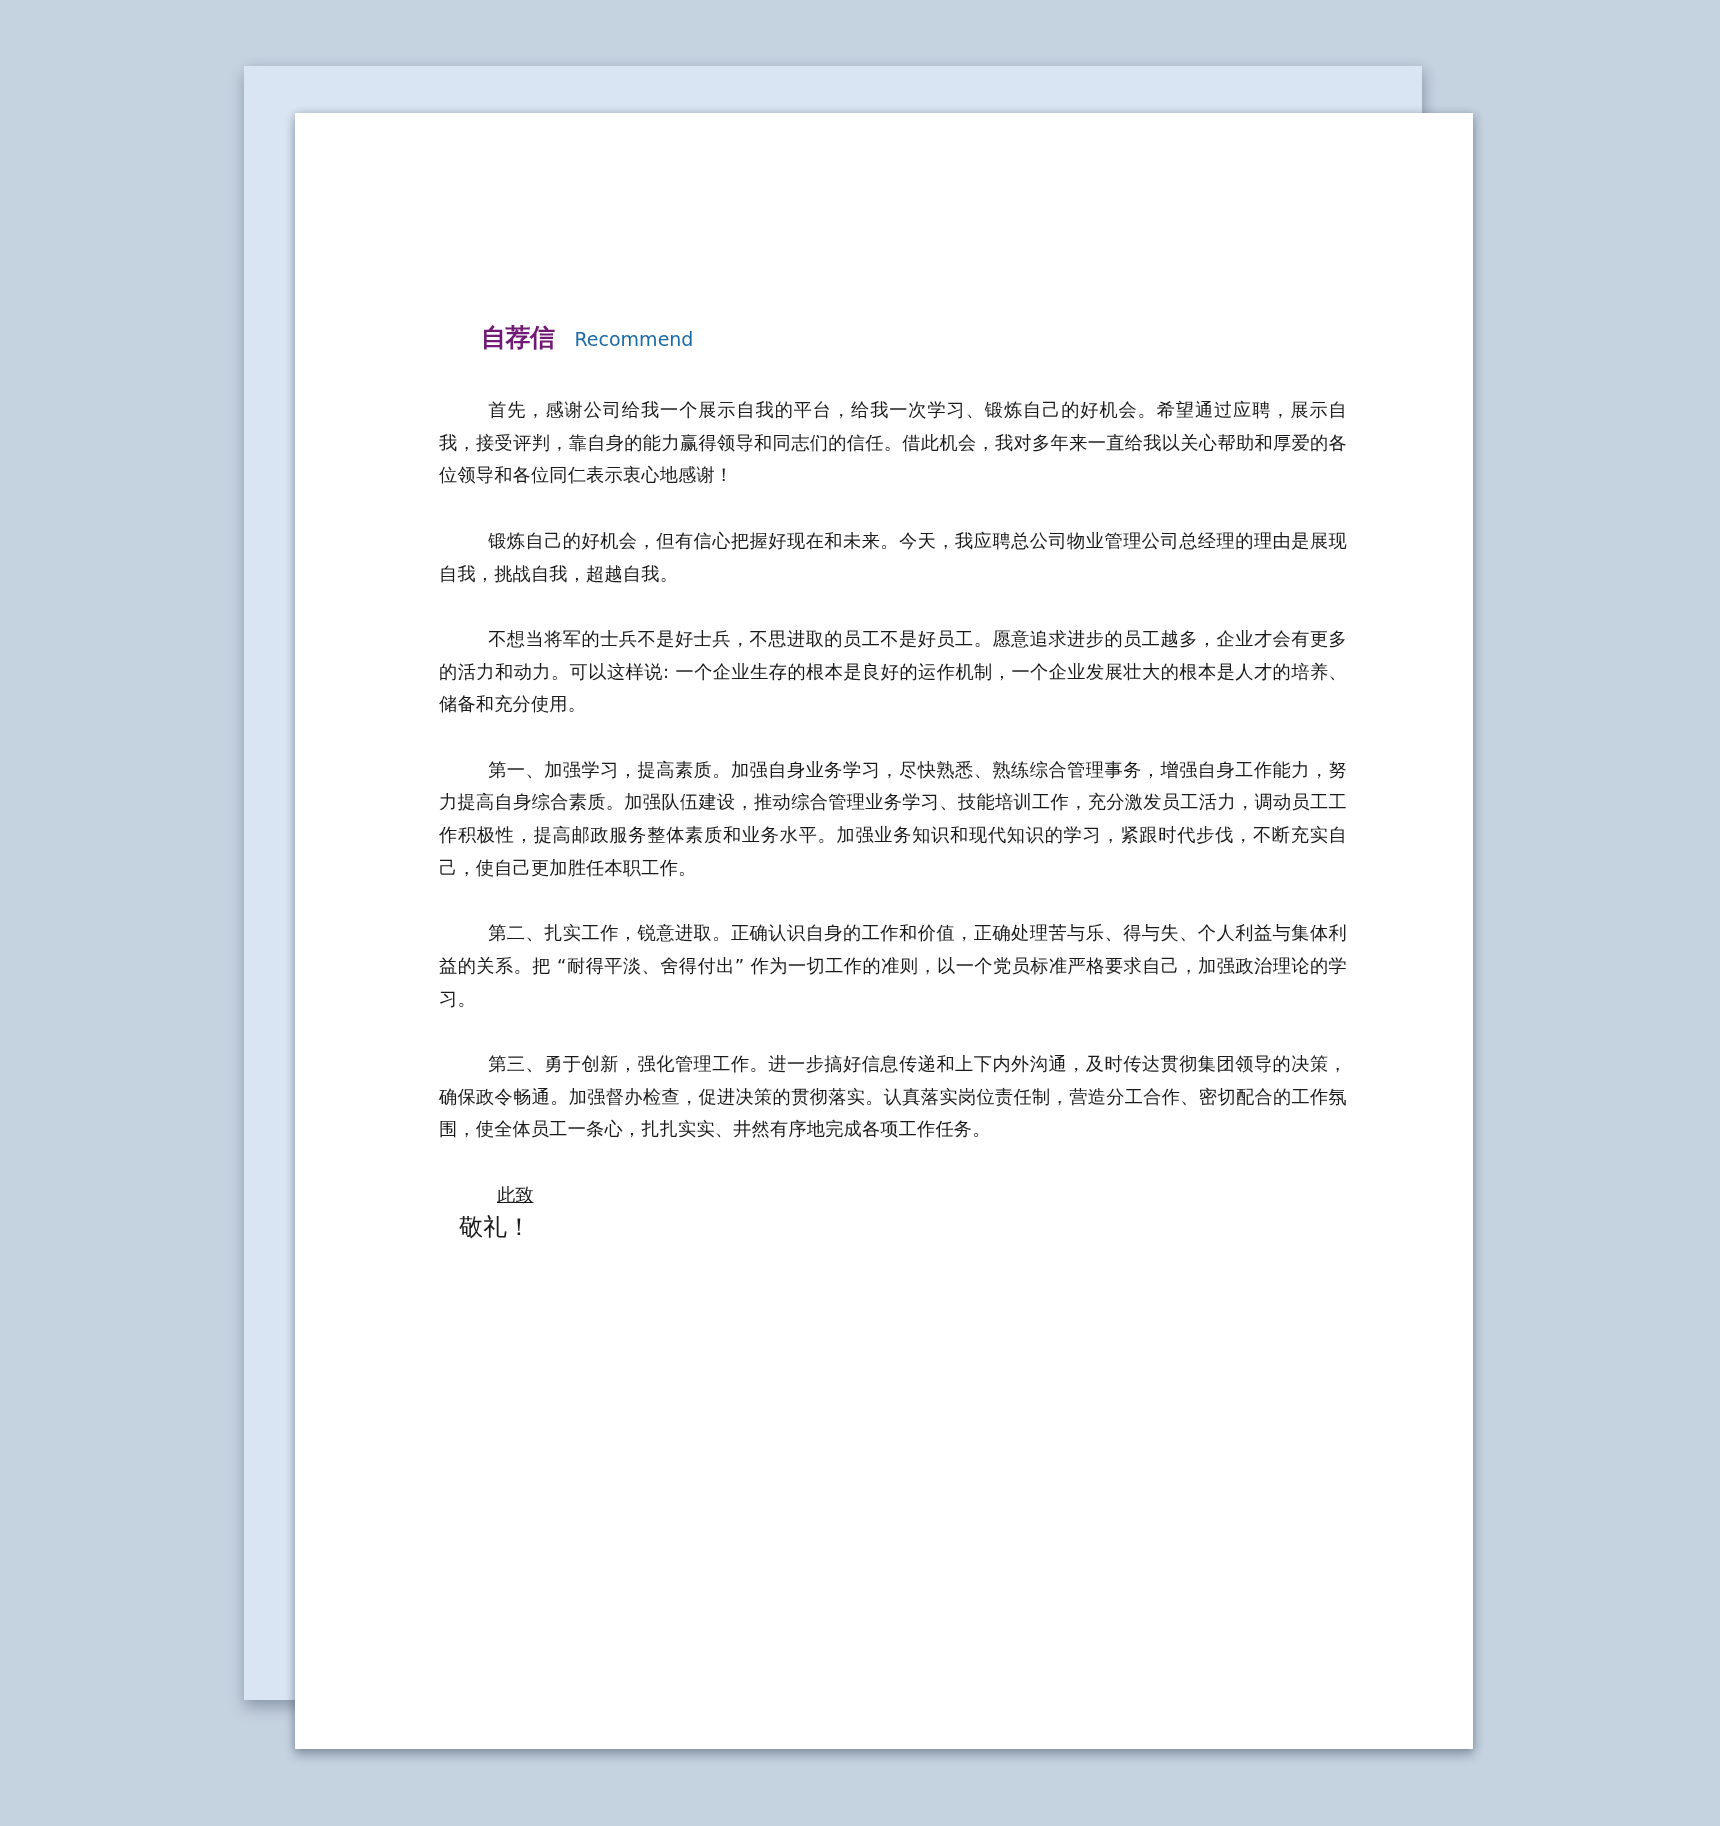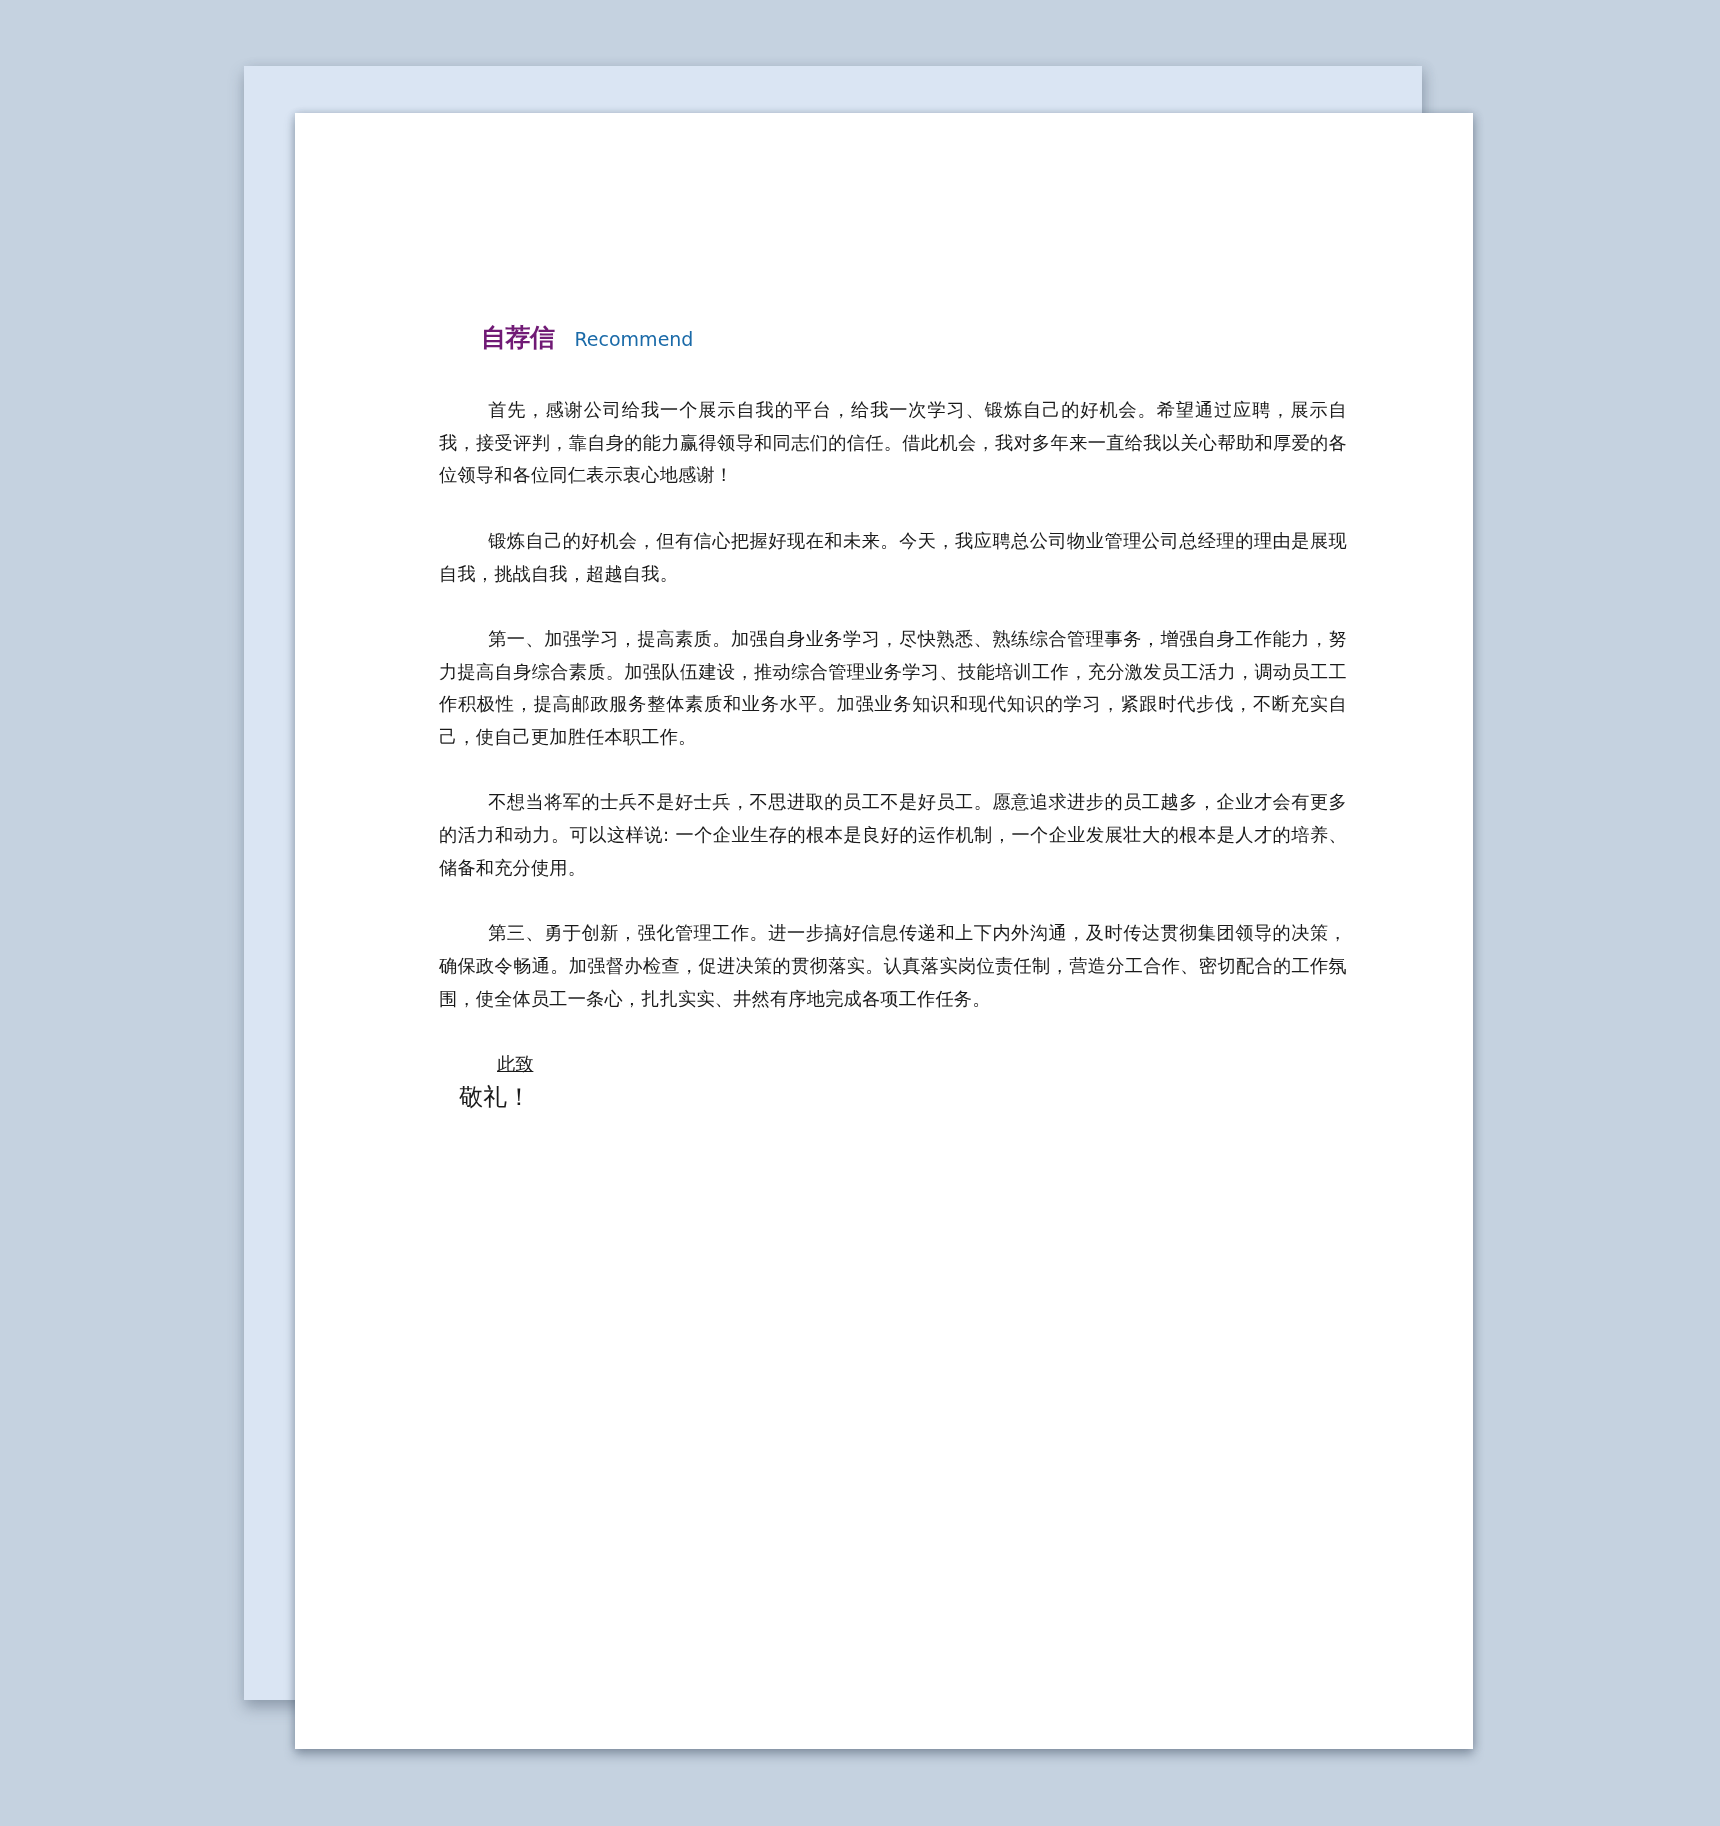--- a/index.html
+++ b/index.html
@@ -44,20 +44,21 @@
 <div class="back-page"></div>
 
 <div class="front-page">
   <div class="content">
     <div class="title-row">
       <span class="title-cn">自荐信</span><span class="title-en">Recommend</span>
     </div>
     <div class="body">
       <p class="para">首先，感谢公司给我一个展示自我的平台，给我一次学习、锻炼自己的好机会。希望通过应聘，展示自我，接受评判，靠自身的能力赢得领导和同志们的信任。借此机会，我对多年来一直给我以关心帮助和厚爱的各位领导和各位同仁表示衷心地感谢！</p>
       <p class="para">锻炼自己的好机会，但有信心把握好现在和未来。今天，我应聘总公司物业管理公司总经理的理由是展现自我，挑战自我，超越自我。</p>
+      <p class="para">不想当将军的士兵不是好士兵，不思进取的员工不是好员工。愿意追求进步的员工越多，企业才会有更多的活力和动力。可以这样说: 一个企业生存的根本是良好的运作机制，一个企业发展壮大的根本是人才的培养、储备和充分使用。</p>
       <p class="para">第一、加强学习，提高素质。加强自身业务学习，尽快熟悉、熟练综合管理事务，增强自身工作能力，努力提高自身综合素质。加强队伍建设，推动综合管理业务学习、技能培训工作，充分激发员工活力，调动员工工作积极性，提高邮政服务整体素质和业务水平。加强业务知识和现代知识的学习，紧跟时代步伐，不断充实自己，使自己更加胜任本职工作。</p>
-      <p class="para">不想当将军的士兵不是好士兵，不思进取的员工不是好员工。愿意追求进步的员工越多，企业才会有更多的活力和动力。可以这样说: 一个企业生存的根本是良好的运作机制，一个企业发展壮大的根本是人才的培养、储备和充分使用。</p>
+      <p class="para">第二、扎实工作，锐意进取。正确认识自身的工作和价值，正确处理苦与乐、得与失、个人利益与集体利益的关系。把 “耐得平淡、舍得付出” 作为一切工作的准则，以一个党员标准严格要求自己，加强政治理论的学习。</p>
       <p class="para">第三、勇于创新，强化管理工作。进一步搞好信息传递和上下内外沟通，及时传达贯彻集团领导的决策，确保政令畅通。加强督办检查，促进决策的贯彻落实。认真落实岗位责任制，营造分工合作、密切配合的工作氛围，使全体员工一条心，扎扎实实、井然有序地完成各项工作任务。</p>
       <div class="closing-1">此致</div>
       <div class="closing-2">敬礼！</div>
     </div>
   </div>
 </div>
 
 </body></html>

